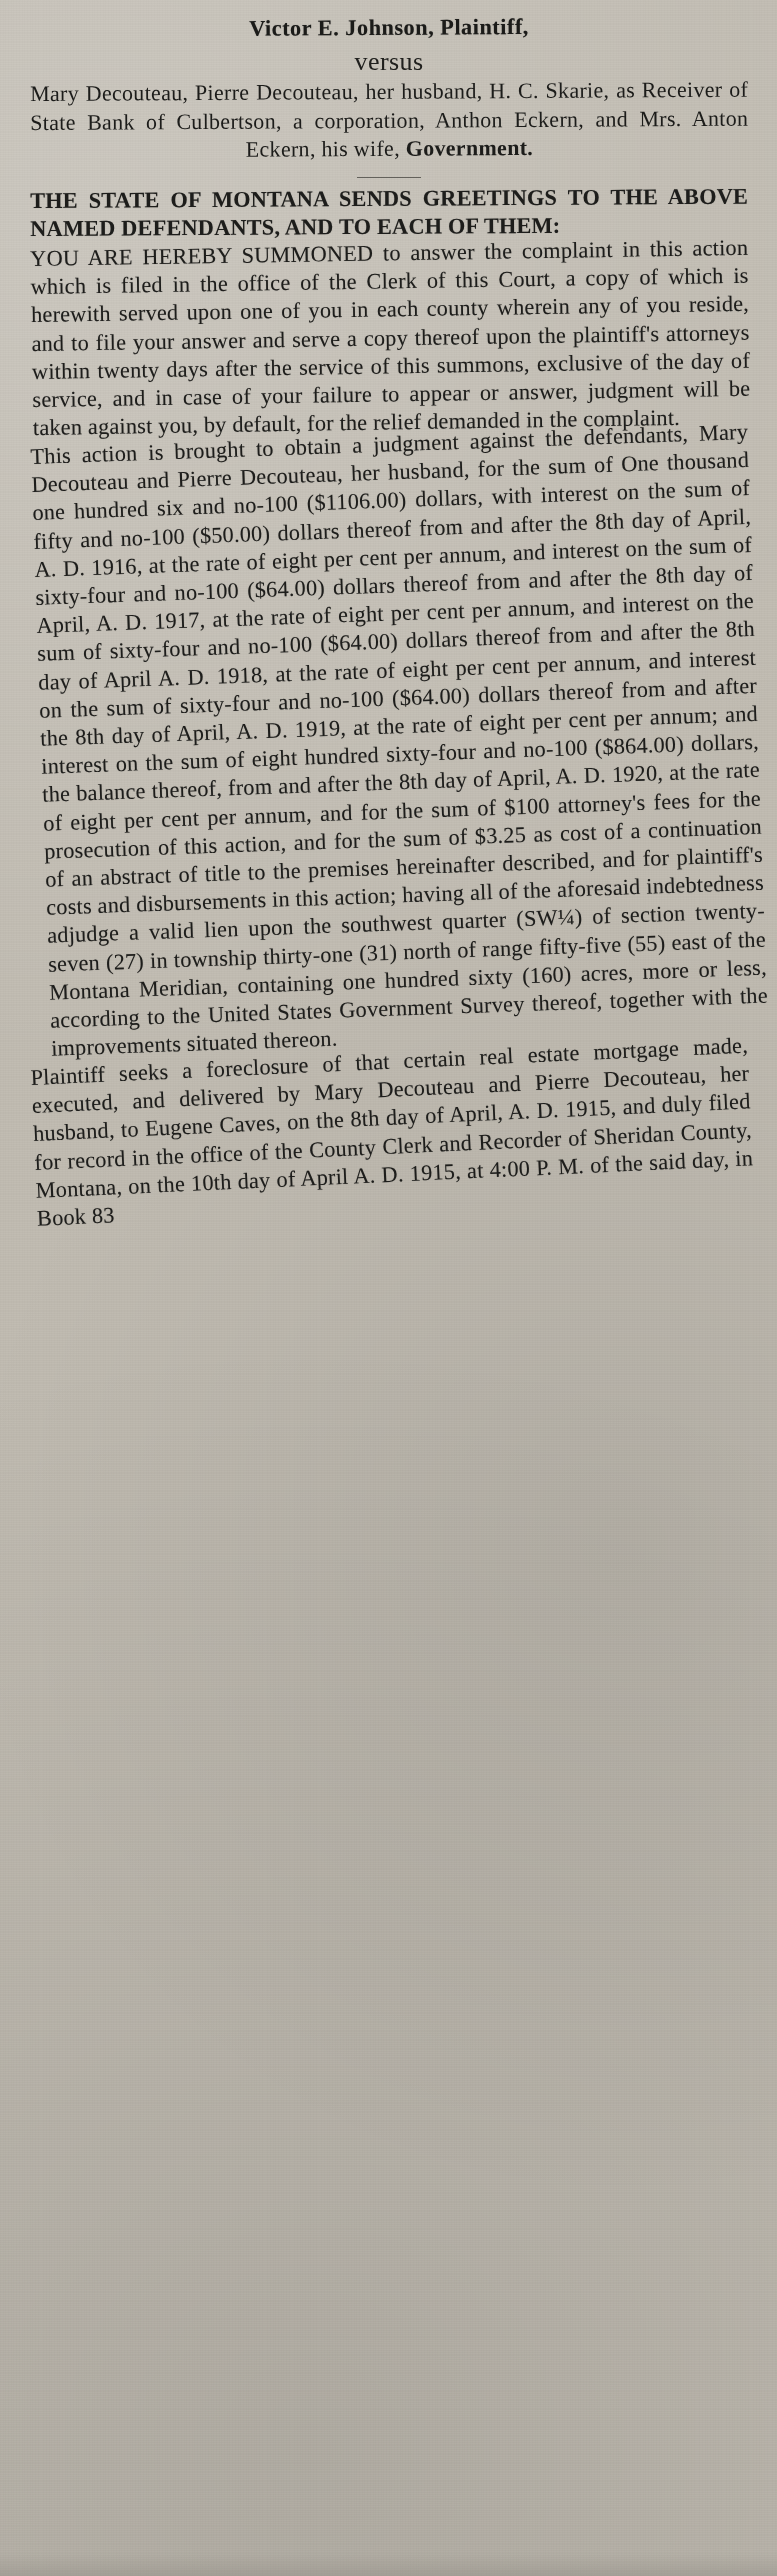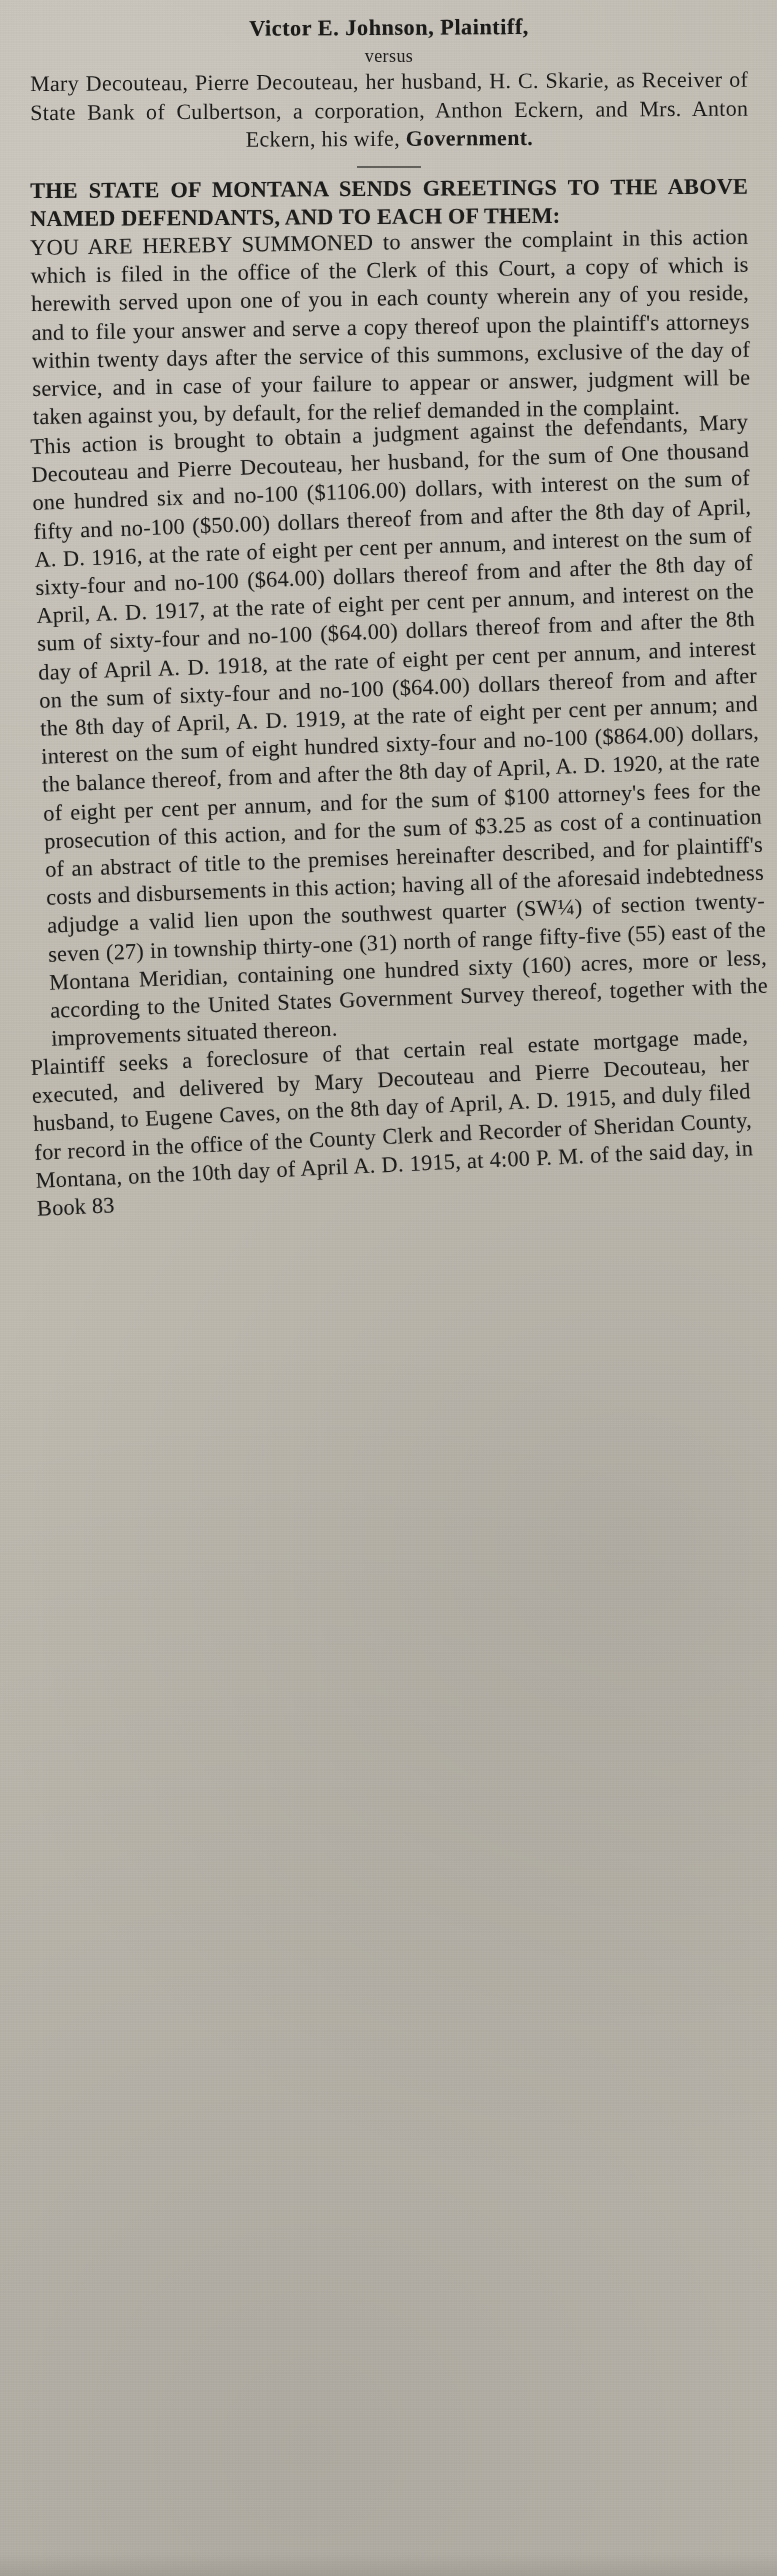--- a/index.html
+++ b/index.html
@@ -46,21 +46,21 @@
   }
   .cap-line {
     font-size: 22.3px;
     letter-spacing: 0.5px;
     line-height: 1.28;
     font-weight: 700;
     color: #1b1b19;
     text-shadow: 0 0 0.9px rgba(0,0,0,0.35);
   }
   .cap-versus {
-    font-size: 18px;
+    font-size: 26px;
     font-weight: 400;
     line-height: 1.3;
     letter-spacing: 0.4px;
   }
   .cap-body {
     font-size: 22px;
     line-height: 1.30;
     text-align: justify;
     text-align-last: center;
     letter-spacing: 0.3px;

